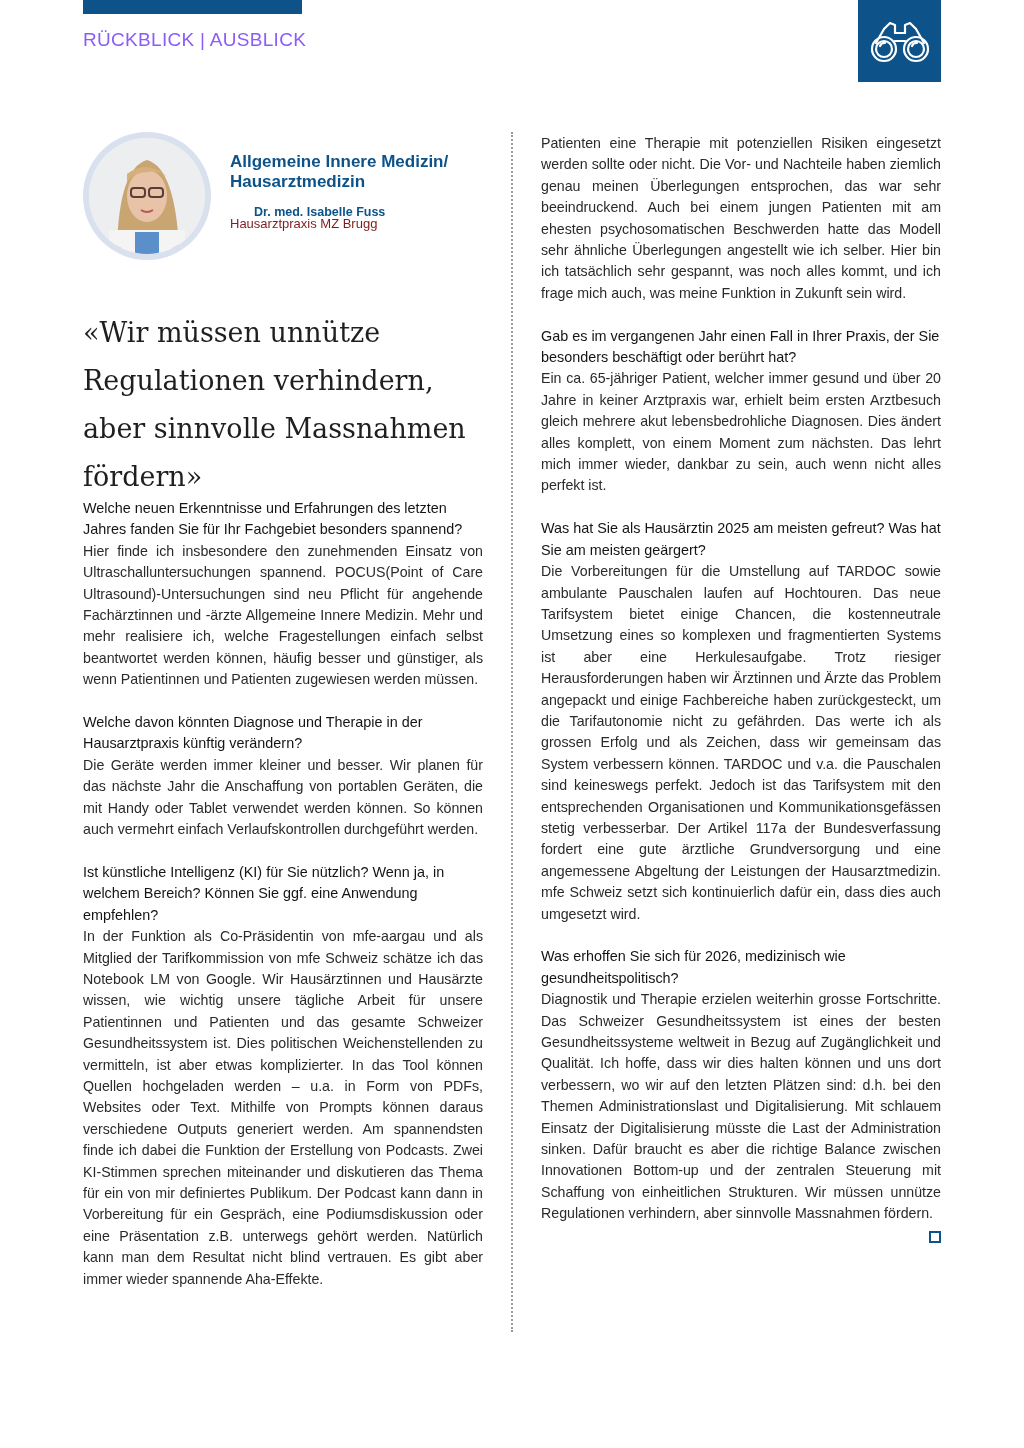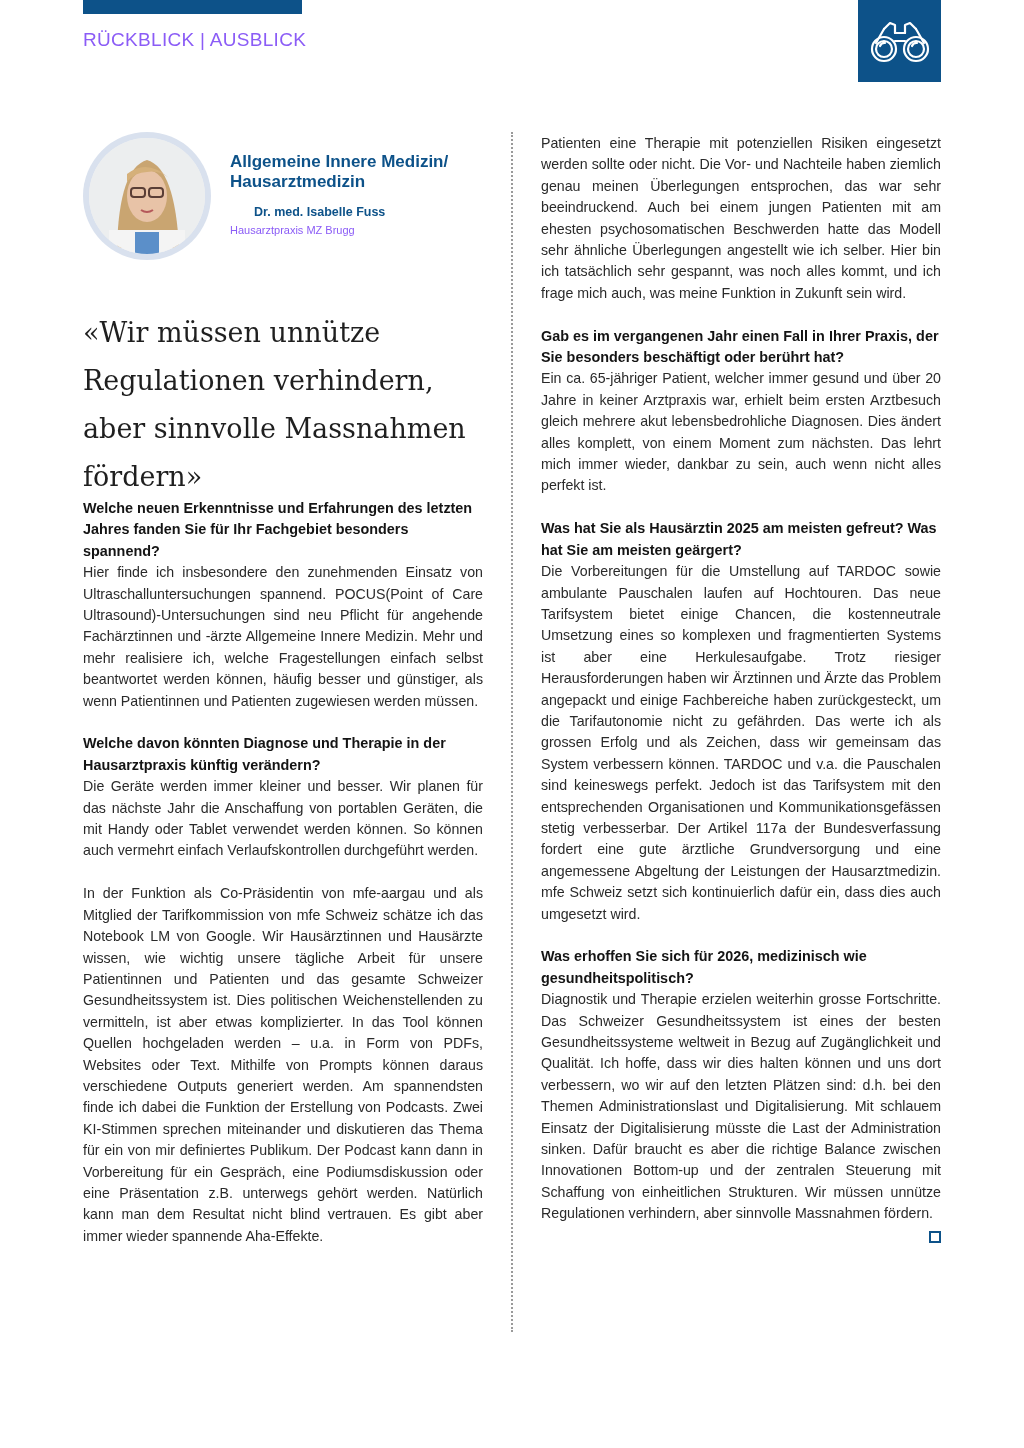--- a/index.html
+++ b/index.html
@@ -13,32 +13,32 @@
               display: flex; align-items: center; justify-content: center; }
 
   .author { position: absolute; left: 83px; top: 132px; width: 410px; height: 130px; }
   .avatar { position: absolute; left: 0; top: 0; width: 128px; height: 128px; border-radius: 50%;
             background: #d9e1ee; }
   .avatar-inner { position: absolute; left: 6px; top: 6px; width: 116px; height: 116px; border-radius: 50%;
             background: #eef0f2; overflow: hidden; }
   .specialty { position: absolute; left: 147px; top: 20px; font-size: 17px; font-weight: bold;
                color: #0d5289; line-height: 20px; width: 260px; }
   .author-name { position: absolute; left: 147px; top: 73px; font-size: 12.5px; font-weight: bold; color: #0d5289; margin-left: 24px; }
-  .author-practice { position: absolute; left: 147px; top: 92px; font-size: 11px; color: #8b5cf6; }
+  .author-practice { position: absolute; left: 147px; top: 84px; font-size: 13px; color: #7f1d1d; }
 
   .quote { position: absolute; left: 83px; top: 309px; width: 420px; font-family: "DejaVu Serif", "Liberation Serif", serif;
            font-size: 27px; line-height: 48px; color: #1f1f1f; }
 
   .col-divider { position: absolute; left: 511px; top: 132px; height: 1200px; border-left: 2px dotted #9a9a9a; }
 
   .col { position: absolute; width: 400px; font-size: 14.2px; line-height: 21.4px; color: #2a2a2a; }
   .col.left { left: 83px; top: 498px; }
   .col.right { left: 541px; top: 133px; }
   .qa { margin: 0 0 21.4px 0; }
-  .q { font-weight: bold; color: #141414; font-size: 14.4px; }
+  .q { font-weight: normal; color: #141414; font-size: 14.4px; }
   .a { text-align: justify; hyphens: manual; }
   .a .indent { display: inline-block; width: 16px; }
   .end-mark { display: inline-block; width: 8px; height: 8px; border: 2px solid #0d5289; float: right; margin-top: 6px; }
 
   .footer { position: absolute; left: 83px; top: 1448px; display: flex; align-items: baseline; }
   .page-num { font-family: "DejaVu Serif", serif; font-weight: bold; font-size: 16px; color: #1f1f1f; }
   .mag-name { font-family: "DejaVu Serif", serif; font-weight: bold; font-size: 12px; margin-left: 18px; color: #737373; }
   .issue { font-size: 12px; margin-left: 6px; color: #333; }
 </style>
 </head>
@@ -87,20 +87,21 @@
 <div class="col left">
   <div class="qa">
     <div class="q">Welche neuen Erkenntnisse und Erfahrungen des letzten Jahres fanden Sie für Ihr Fachgebiet besonders spannend?</div>
     <div class="a">Hier finde ich insbesondere den zunehmenden Einsatz von Ultraschalluntersuchungen spannend. POCUS(Point of Care Ultrasound)-Untersuchungen sind neu Pflicht für angehende Fachärztinnen und -ärzte Allgemeine Innere Medizin. Mehr und mehr realisiere ich, welche Fragestellungen einfach selbst beantwortet werden können, häufig besser und günstiger, als wenn Patientinnen und Patienten zugewiesen werden müssen.</div>
   </div>
   <div class="qa">
     <div class="q">Welche davon könnten Diagnose und Therapie in der Hausarztpraxis künftig verändern?</div>
     <div class="a">Die Geräte werden immer kleiner und besser. Wir planen für das nächste Jahr die Anschaffung von portablen Geräten, die mit Handy oder Tablet verwendet werden können. So können auch vermehrt einfach Verlaufskontrollen durchgeführt werden.</div>
   </div>
   <div class="qa">
+    <div class="q">Ist künstliche Intelligenz (KI) für Sie nützlich? Wenn ja, in welchem Bereich? Können Sie ggf. eine Anwendung empfehlen?</div>
     <div class="a">In der Funktion als Co-Präsidentin von mfe-aargau und als Mitglied der Tarifkommission von mfe Schweiz schätze ich das Notebook LM von Google. Wir Hausärztinnen und Hausärzte wissen, wie wichtig unsere tägliche Arbeit für unsere Patientinnen und Patienten und das gesamte Schweizer Gesundheitssystem ist. Dies politischen Weichenstellenden zu vermitteln, ist aber etwas komplizierter. In das Tool können Quellen hochgeladen werden – u.a. in Form von PDFs, Websites oder Text. Mithilfe von Prompts können daraus verschiedene Outputs generiert werden. Am spannendsten finde ich dabei die Funktion der Erstellung von Podcasts. Zwei KI-Stimmen sprechen miteinander und diskutieren das Thema für ein von mir definiertes Publikum. Der Podcast kann dann in Vorbereitung für ein Gespräch, eine Podiumsdiskussion oder eine Präsentation z.B. unterwegs gehört werden. Natürlich kann man dem Resultat nicht blind vertrauen. Es gibt aber immer wieder spannende Aha-Effekte.</div>
   </div>
 </div>
 
 <div class="col right">
   <div class="qa">
     <div class="a">Patienten eine Therapie mit potenziellen Risiken eingesetzt werden sollte oder nicht. Die Vor- und Nachteile haben ziemlich genau meinen Überlegungen entsprochen, das war sehr beeindruckend. Auch bei einem jungen Patienten mit am ehesten psychosomatischen Beschwerden hatte das Modell sehr ähnliche Überlegungen angestellt wie ich selber. Hier bin ich tatsächlich sehr gespannt, was noch alles kommt, und ich frage mich auch, was meine Funktion in Zukunft sein wird.</div>
   </div>
   <div class="qa">
     <div class="q">Gab es im vergangenen Jahr einen Fall in Ihrer Praxis, der Sie besonders beschäftigt oder berührt hat?</div>

